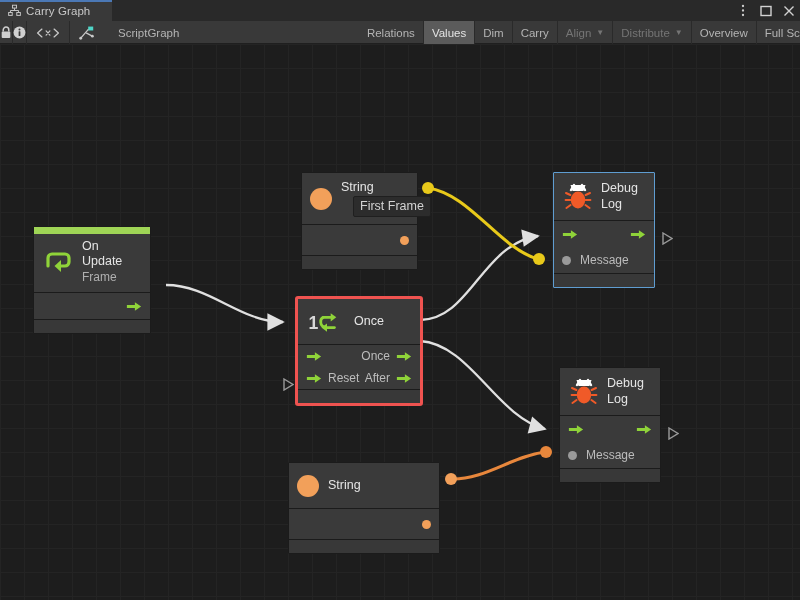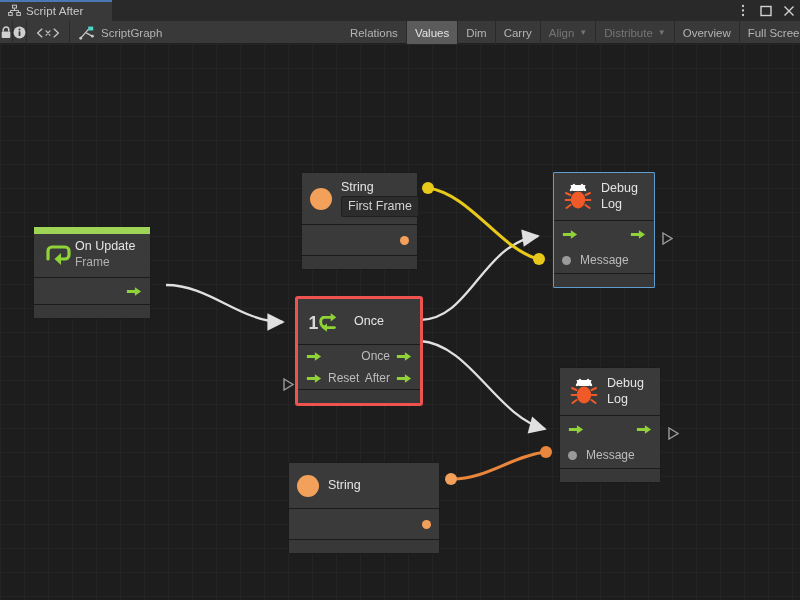--- a/index.html
+++ b/index.html
@@ -50,21 +50,21 @@
   .tb-cell {
     display: flex; align-items: center; justify-content: center;
     padding: 0 8px;
     border-right: 1px solid #2a2a2a;
     color: #b4b4b4; font-size: 11.5px;
     white-space: nowrap;
     height: 23px;
   }
   .tb-cell.iconcell { width: 26px; padding: 0; }
   .tb-cell.wide-icon { width: 66px; }
-  .tb-cell.graphname { gap: 7px; padding-left: 9px; padding-right: 18px; border-right: none; justify-content: flex-end; }
+  .tb-cell.graphname { gap: 24px; padding-left: 9px; padding-right: 18px; border-right: none; justify-content: flex-end; }
   .tb-cell.zoomcell { gap: 7px; padding-left: 2px; border-right: 1px solid #2a2a2a; padding-right: 6px; margin-top: 29px; }
   .tb-cell.active { background: #5b5b5b; color: #e4e4e4; }
   .tb-cell.dim { color: #757575; }
   .tb-cell .caret { margin-left: 5px; font-size: 8px; line-height: 1; }
 
   .zoom-label { color: #b4b4b4; font-size: 11.5px; }
   .zoom-track {
     position: relative; width: 97px; height: 2px; background: #6e6e6e; border-radius: 1px;
   }
   .zoom-knob {
@@ -91,21 +91,21 @@
   .node {
     position: absolute;
     background: #3a3a3a;
     border: 1px solid #1b1b1b;
     border-radius: 1px;
   }
   .node.selected { outline: 3px solid #ef5350; outline-offset: -1px; border-color: #ef5350; }
   .node.hovered  { border-color: #5f9dd1; }
 
   .node-head {
-    display: flex; align-items: center; gap: 2px;
+    display: flex; align-items: center; gap: 9px;
     padding: 7px 10px 7px 9px;
     border-bottom: 1px solid #1b1b1b;
     min-height: 44px;
   }
   .node-head.withstrip { padding-top: 5px; }
   .accent-strip { position: absolute; top: 0; left: 0; right: 0; height: 7px; background: #9fd556; }
 
   .node-icon { flex: 0 0 auto; display: block; }
   .node-titles { display: flex; flex-direction: column; gap: 1px; }
   .node-title { color: #e5e5e5; font-size: 12.5px; line-height: 15px; }
@@ -121,38 +121,38 @@
   .flowarrow { width: 16px; height: 11px; display: block; }
   .port-label { color: #bcbcbc; font-size: 12px; }
   .dot { width: 9px; height: 9px; border-radius: 50%; display: inline-block; }
   .dot.gray { background: #9a9a9a; }
   .dot.orange { background: #f2a05a; }
 
   
   .valfield {
     background: #2c2c2c; border: 1px solid #1f1f1f; border-radius: 2px;
     color: #d2d2d2; font-size: 12.5px; padding: 2px 6px; line-height: 15px;
-    display: inline-block; white-space: nowrap;
+    display: inline-block; white-space: nowrap; margin-left: 12px;
   }
   .bigdot { width: 22px; height: 22px; border-radius: 50%; background: #f2a05a; flex: 0 0 auto; }
 </style>
 </head>
 <body>
 
 <div id="app">
 
   <div class="tabbar">
     <div class="tab">
       <svg class="tab-icon" viewBox="0 0 16 16">
         <rect x="5.5" y="1.5" width="5" height="3.5" fill="none" stroke="#c8c8c8" stroke-width="1.2"></rect>
         <rect x="0.8" y="10.5" width="4.4" height="3.5" fill="none" stroke="#c8c8c8" stroke-width="1.2"></rect>
         <rect x="10.8" y="10.5" width="4.4" height="3.5" fill="none" stroke="#c8c8c8" stroke-width="1.2"></rect>
         <path d="M8 5.2 V8 M3 10.4 V8 H13 V10.4" fill="none" stroke="#c8c8c8" stroke-width="1.2"></path>
       </svg>
-      <span class="tab-label">Script After</span>
+      <span class="tab-label">Carry Graph</span>
     </div>
     <div class="winctrls">
       <div class="wc">
         <svg width="4" height="13" viewBox="0 0 4 13">
           <circle cx="2" cy="2" r="1.15" fill="#cfcfcf"></circle>
           <circle cx="2" cy="6.5" r="1.15" fill="#cfcfcf"></circle>
           <circle cx="2" cy="11" r="1.15" fill="#cfcfcf"></circle>
         </svg>
       </div>
       <div class="wc">

